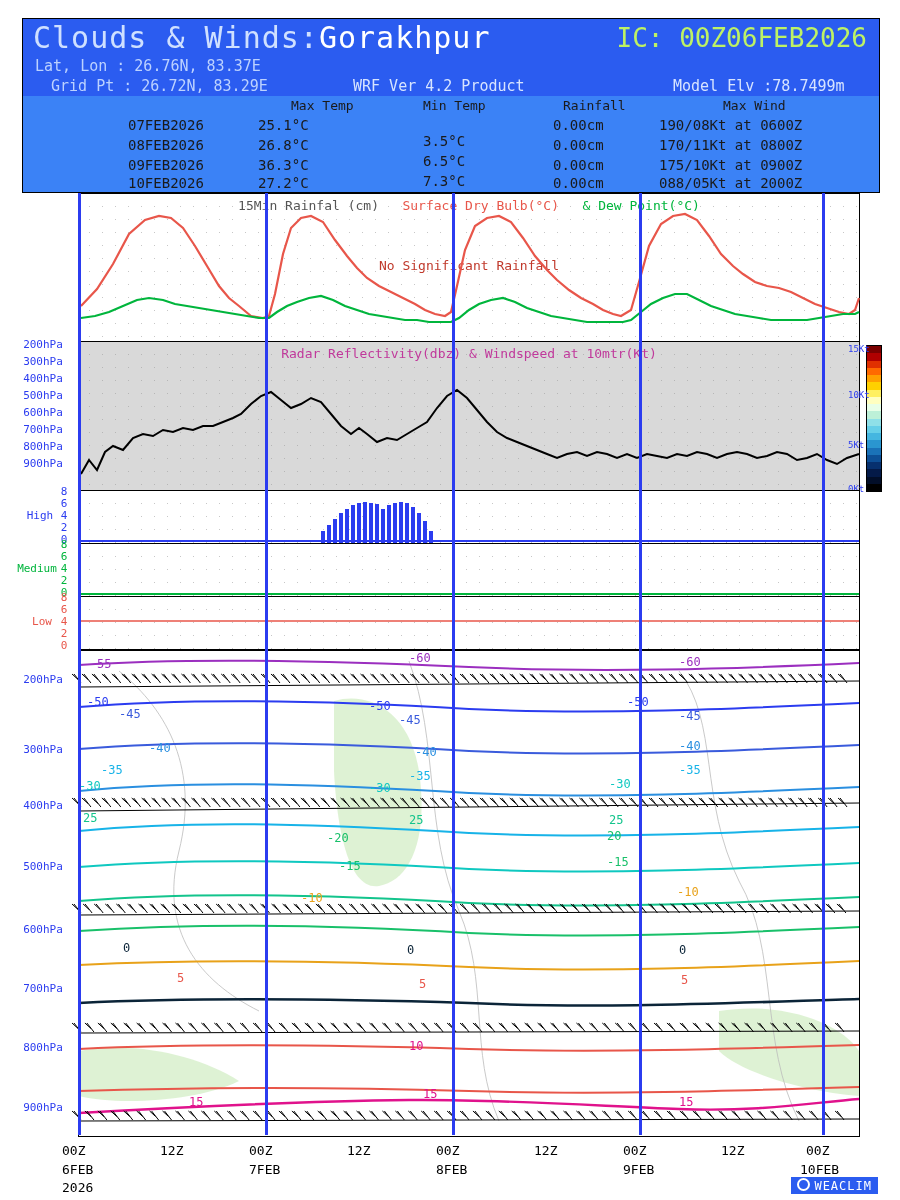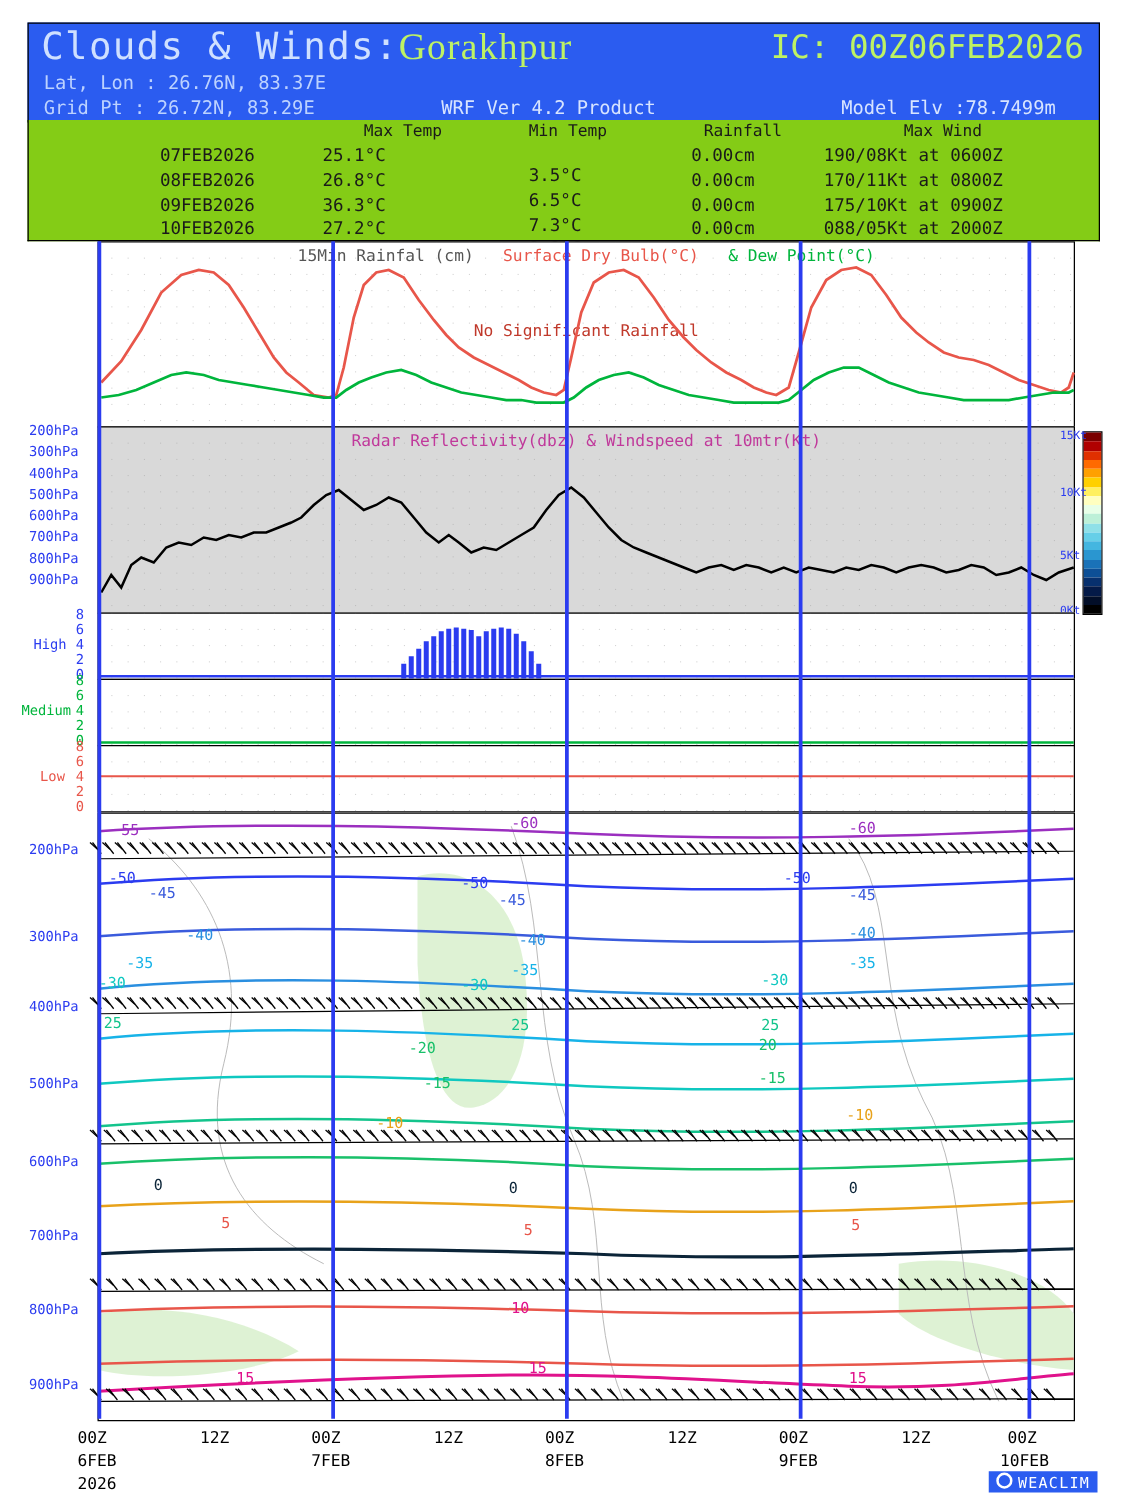--- a/index.html
+++ b/index.html
@@ -1,28 +1,28 @@
 <!DOCTYPE html>
 <html><head>
 <meta charset="utf-8">
 <style>
   html,body{margin:0;padding:0;background:#fff;}
   body{width:900px;height:1200px;font-family:"DejaVu Sans Mono",monospace;}
   #page{position:relative;width:900px;height:1200px;overflow:hidden;}
 
   .hdr{position:absolute;left:22px;top:18px;width:856px;height:78px;background:#2b5cf0;border:1px solid #000;}
   .hdr .title{position:absolute;left:10px;top:2px;font-size:30px;color:#cfe0ff;letter-spacing:1px;line-height:34px;}
-  .hdr .title b{color:#bef264;font-weight:normal;font-family:Liberation Serif, serif;}
+  .hdr .title b{color:#ffffff;font-weight:normal;}
   .hdr .ic{position:absolute;right:12px;top:4px;font-size:26px;color:#bef264;}
   .hdr .l1{position:absolute;left:12px;top:38px;font-size:15px;color:#bcd2ff;}
-  .hdr .l2{position:absolute;left:12px;top:58px;font-size:15px;color:#bcd2ff;}
+  .hdr .l2{position:absolute;left:28px;top:58px;font-size:15px;color:#bcd2ff;}
   .hdr .wrf{position:absolute;left:330px;top:58px;font-size:15px;color:#d7e4ff;}
   .hdr .elv{position:absolute;left:650px;top:58px;font-size:15px;color:#d7e4ff;}
 
-  .tbl{position:absolute;left:22px;top:96px;width:856px;height:96px;background:#84cc16;border:1px solid #000;border-top:none;}
+  .tbl{position:absolute;left:22px;top:96px;width:856px;height:96px;background:#3b82f6;border:1px solid #000;border-top:none;}
   .tbl .th{position:absolute;top:2px;font-size:13px;color:#1a1a1a;}
   .tbl .row{position:absolute;font-size:14px;color:#1a1a1a;}
   .c0{left:105px;} .c1{left:235px;} .c2{left:400px;margin-top:16px;} .c3{left:530px;} .c4{left:636px;}
   .thc0{left:268px;} .thc1{left:400px;} .thc2{left:540px;} .thc3{left:700px;}
 
   .panel{position:absolute;border:1px solid #000;background:#fff;}
   #p_temp{left:78px;top:193px;width:780px;height:147px;}
   #p_radar{left:78px;top:341px;width:780px;height:148px;background:#d9d9d9;}
   #p_high{left:78px;top:490px;width:780px;height:52px;}
   #p_med{left:78px;top:543px;width:780px;height:52px;}

